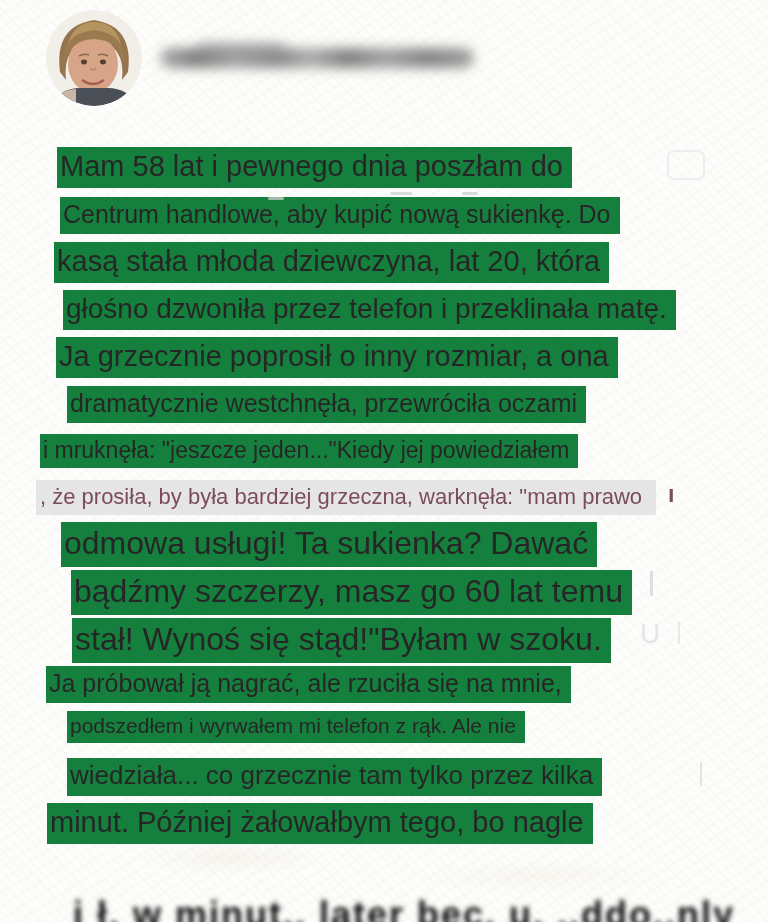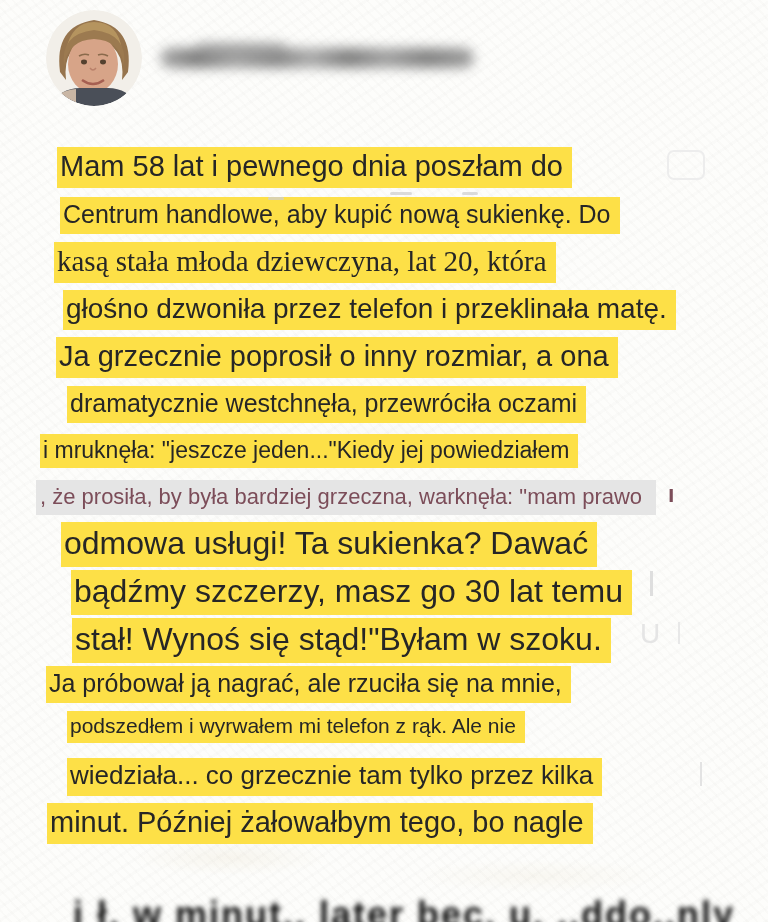--- a/index.html
+++ b/index.html
@@ -22,25 +22,25 @@
   .name-blur{position:absolute;left:156px;top:41px;width:324px;height:34px;filter:blur(6px);opacity:.82;}
   .name-blur .smudge{position:absolute;left:4px;top:7px;width:314px;height:20px;border-radius:10px;
     background:linear-gradient(90deg,#9a9a9a,#626262 12%,#8f8f8f 24%,#6d6d6d 37%,#9b9b9b 48%,#666 60%,#909090 72%,#6a6a6a 85%,#8c8c8c);}
   .name-blur .smudge2{position:absolute;left:40px;top:2px;width:90px;height:10px;border-radius:6px;background:#8b8b8b;}
   .meta{position:absolute;left:152px;top:104px;height:34px;display:flex;align-items:center;gap:14px;}
   .timestamp{font-size:25px;color:#9b9b9b;letter-spacing:.5px;}
   .dot-sep{width:9px;height:9px;border-radius:50%;background:#8f8f8f;margin-top:3px;}
   .friends-icon{width:38px;height:30px;margin-top:2px;}
 
   
-  .ln{position:absolute;white-space:nowrap;color:#262626;background:#fde047;
+  .ln{position:absolute;white-space:nowrap;color:#262626;background:#15803d;
       padding:3px 9px 5px 3px;line-height:1.15;}
   .l0{left:57px;top:147px;font-size:29px;}
   .l1{left:60px;top:197px;font-size:25px;}
-  .l2{left:54px;top:242px;font-size:29px;font-family:Liberation Serif, serif;}
+  .l2{left:54px;top:242px;font-size:29px;}
   .l3{left:63px;top:290px;font-size:28px;}
   .l4{left:56px;top:337px;font-size:29px;}
   .l5{left:67px;top:386px;font-size:25px;}
   .l6{left:40px;top:434px;font-size:23px;}
   .l7{left:36px;top:480px;font-size:22px;color:#7c4d59;background:#e5e5e5;padding:4px 14px 6px 4px;}
   .l8{left:61px;top:522px;font-size:32px;}
   .l9{left:71px;top:570px;font-size:32px;}
   .l10{left:72px;top:618px;font-size:32px;}
   .l11{left:46px;top:666px;font-size:25px;}
   .l12{left:67px;top:711px;font-size:21px;}
@@ -102,21 +102,21 @@
   <div>
     <div class="ln l0">Mam 58 lat i pewnego dnia poszłam do</div>
     <div class="ln l1">Centrum handlowe, aby kupić nową sukienkę. Do</div>
     <div class="ln l2">kasą stała młoda dziewczyna, lat 20, która</div>
     <div class="ln l3">głośno dzwoniła przez telefon i przeklinała matę.</div>
     <div class="ln l4">Ja grzecznie poprosił o inny rozmiar, a ona</div>
     <div class="ln l5">dramatycznie westchnęła, przewróciła oczami</div>
     <div class="ln l6">i mruknęła: "jeszcze jeden..."Kiedy jej powiedziałem</div>
     <div class="ln l7">, że prosiła, by była bardziej grzeczna, warknęła: "mam prawo</div>
     <div class="ln l8">odmowa usługi! Ta sukienka? Dawać</div>
-    <div class="ln l9">bądźmy szczerzy, masz go 30 lat temu</div>
+    <div class="ln l9">bądźmy szczerzy, masz go 60 lat temu</div>
     <div class="ln l10">stał! Wynoś się stąd!"Byłam w szoku.</div>
     <div class="ln l11">Ja próbował ją nagrać, ale rzuciła się na mnie,</div>
     <div class="ln l12">podszedłem i wyrwałem mi telefon z rąk. Ale nie</div>
     <div class="ln l13">wiedziała... co grzecznie tam tylko przez kilka</div>
     <div class="ln l14">minut. Później żałowałbym tego, bo nagle</div>
     <div class="ln l15">i ł. w minut.. later bec. u. ..ddo..nly</div>
   </div>
 
   <div class="art art-box"></div>
   <div class="art dash dash1"></div>

